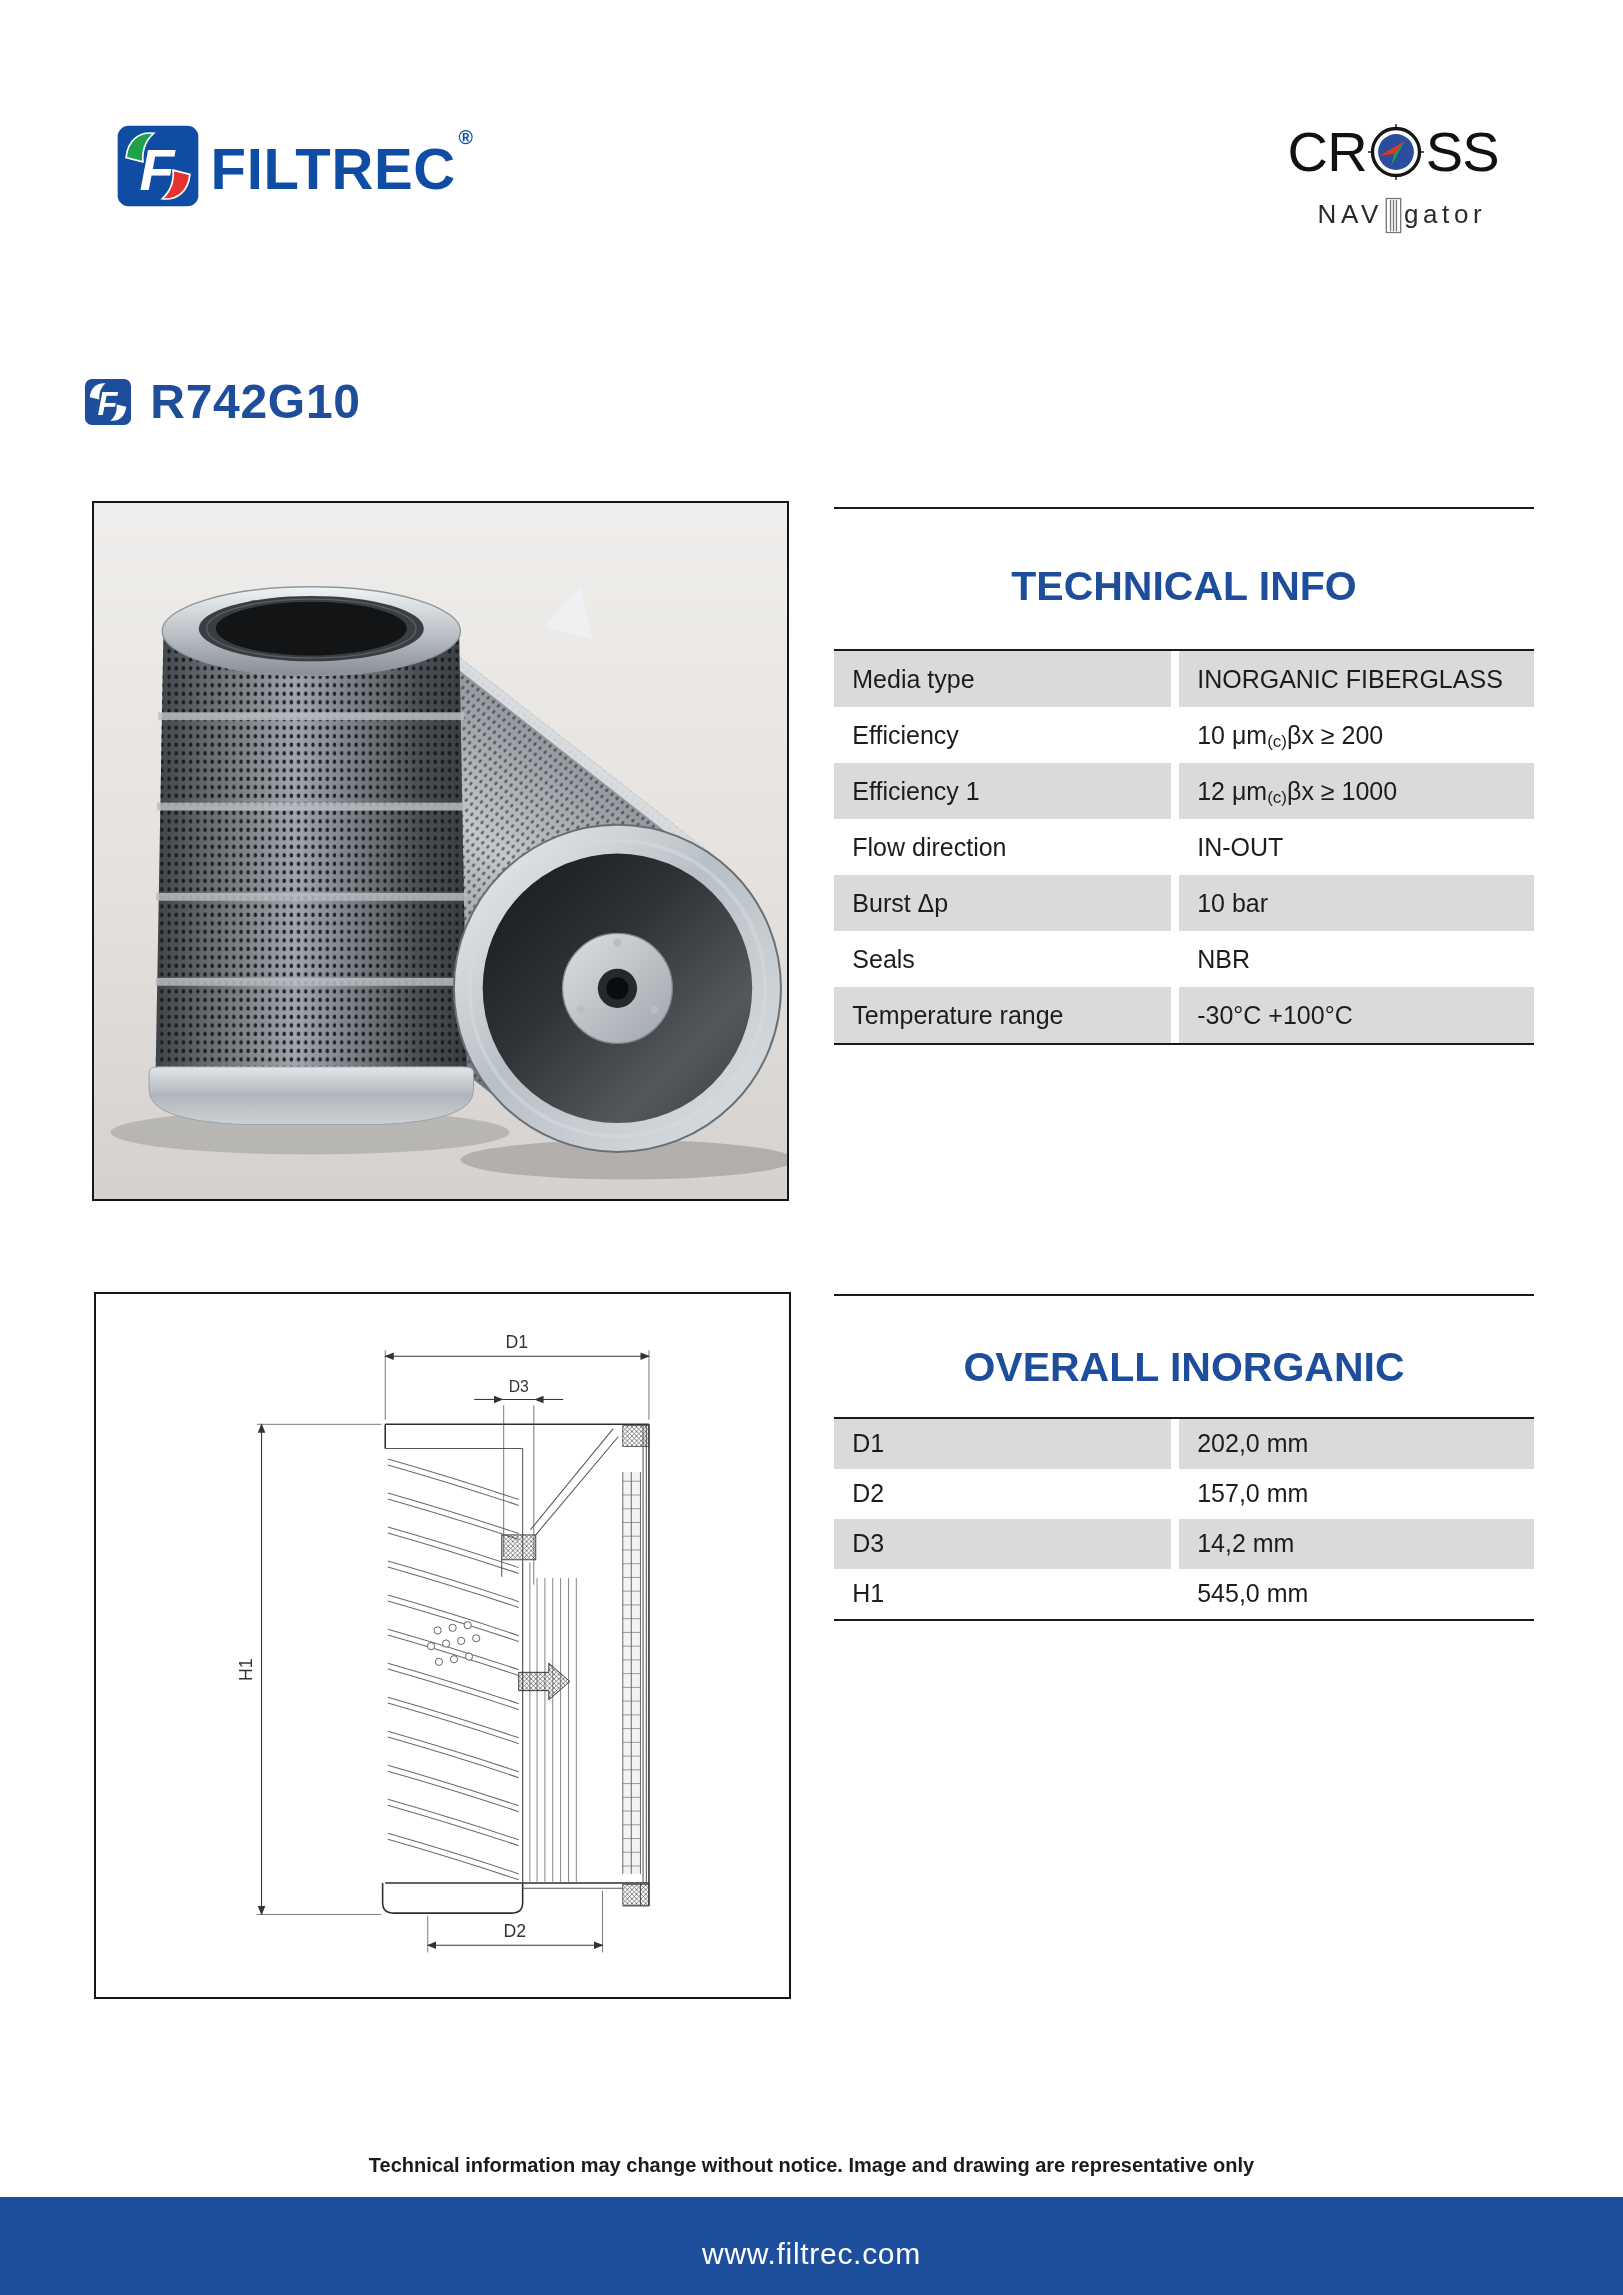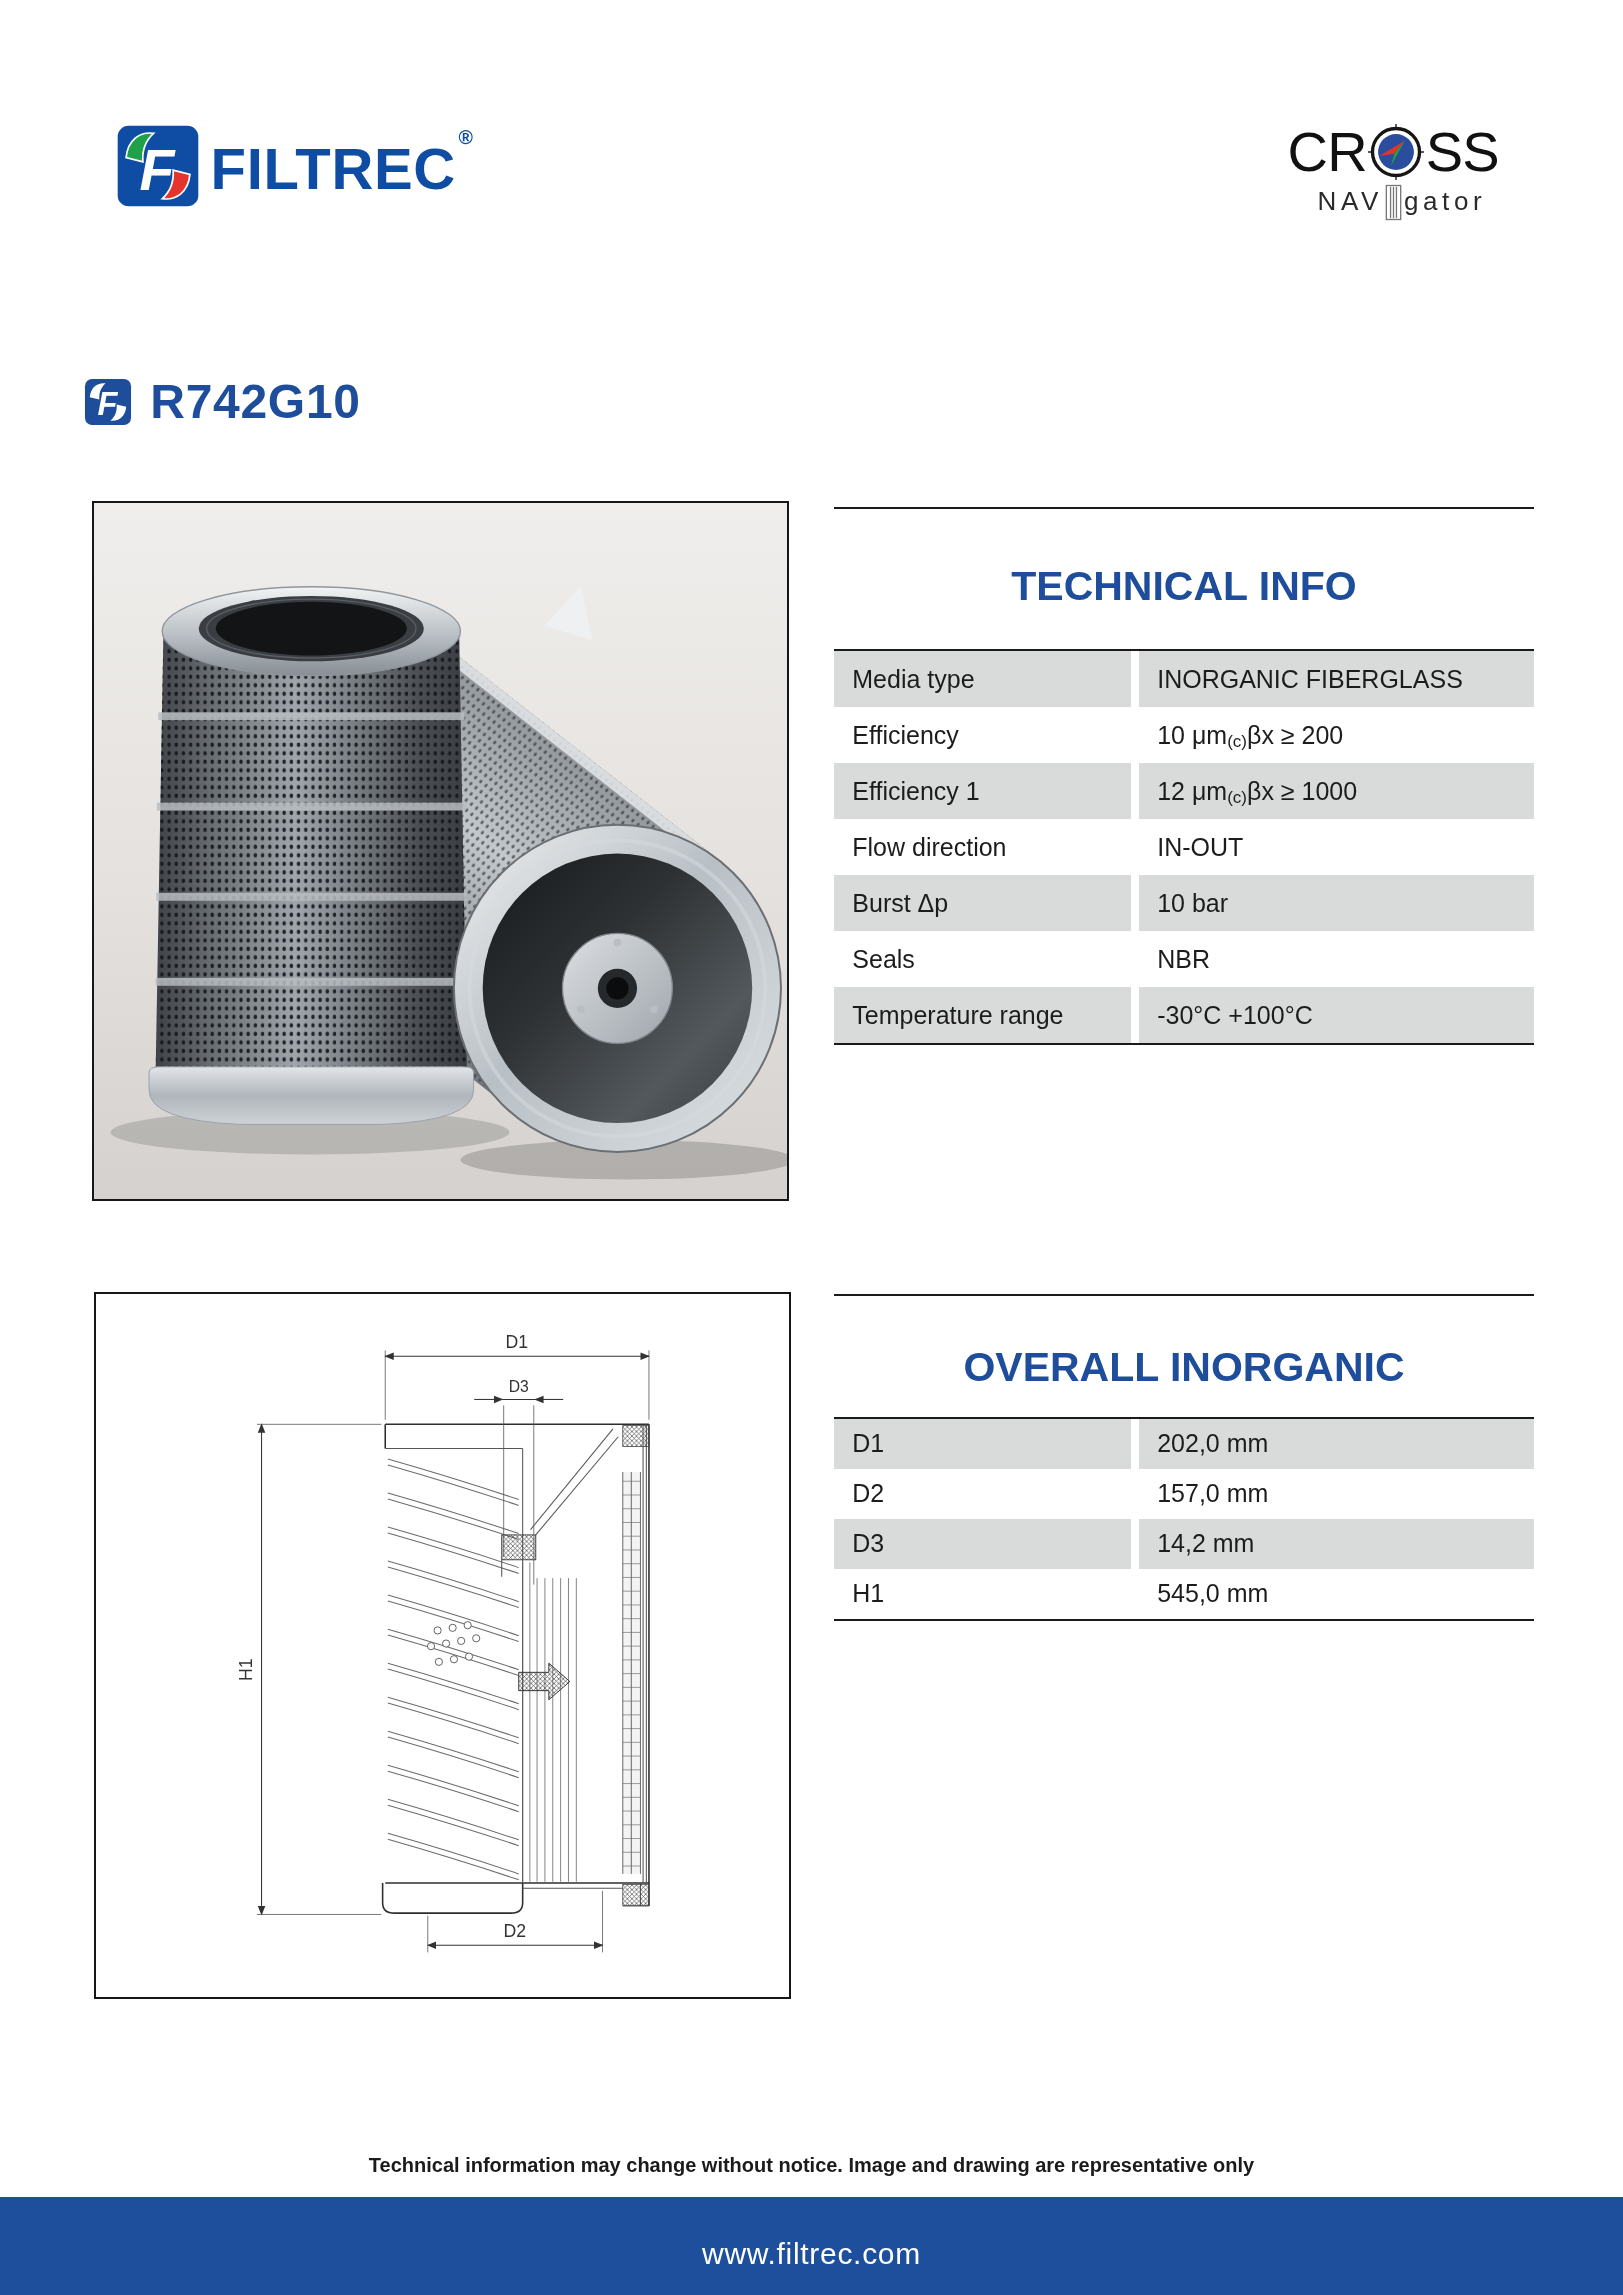--- a/index.html
+++ b/index.html
@@ -15,21 +15,21 @@
   
   .logo-filtrec { position:absolute; left:116px; top:120px; display:flex; align-items:center; }
   .logo-filtrec .wordmark {
     margin-left:10.5px; font-size:58px; font-weight:bold; letter-spacing:0.7px;
     color:#0e4da3; line-height:84px; position:relative;
   }
   .logo-filtrec .reg { font-size:19.6px; font-weight:bold; color:#0e4da3; vertical-align:super; position:relative; top:-25px; left:2.6px; }
   .logo-cross { position:absolute; right:124px; top:122px; display:flex; flex-direction:column; align-items:flex-start; }
   .cross-line { display:flex; align-items:center; font-size:56px; font-weight:normal; color:#111; letter-spacing:-0.7px; line-height:60px; }
   .cross-line svg { margin:0 1.3px; }
-  .nav-line { display:flex; align-items:center; margin-top:1px; padding-left:30px; font-size:26px; letter-spacing:4.6px; color:#2a2a2a; }
+  .nav-line { display:flex; align-items:center; margin-top:14px; padding-left:30px; font-size:26px; letter-spacing:4.6px; color:#2a2a2a; }
   .nav-line svg { margin:0 2px; position:relative; top:1.3px; }
   
   .product-title { position:absolute; left:84px; top:374px; display:flex; align-items:center; gap:18.3px; }
   .product-title .code { font-size:48px; font-weight:bold; color:#1d4d9b; letter-spacing:0.7px; }
   
   .photo-box { position:absolute; left:92px; top:501px; width:697px; height:700px; border:2px solid #161616; background:#e9e7e5; }
   .drawing-box { position:absolute; left:94px; top:1292px; width:697px; height:707px; border:2px solid #161616; background:#ffffff; }
   .photo-box svg, .drawing-box svg { display:block; }
   
   .info-section { position:absolute; left:834px; width:700px; border-top:2.6px solid #1a1a1a; }
@@ -38,21 +38,21 @@
   .section-title { text-align:center; font-size:41px; font-weight:bold; color:#1d4d9b; letter-spacing:0px; line-height:47px; }
   .tech .section-title { margin-top:54px; }
   .dims .section-title { margin-top:48px; }
   .spec-table { border-top:2px solid #1a1a1a; border-bottom:2px solid #1a1a1a; }
   .tech .spec-table { margin-top:39px; }
   .dims .spec-table { margin-top:25.5px; }
   .spec-row { display:flex; }
   .tech .spec-row { height:56px; }
   .dims .spec-row { height:50px; }
   .spec-row .cell { display:flex; align-items:center; font-size:25px; color:#1c1c1c; padding-left:18.3px; }
-  .spec-row .cell.label { width:297px; margin-right:7.9px; }
+  .spec-row .cell.label { width:337px; margin-right:7.9px; }
   .spec-row .cell.value { flex:1; }
   .spec-row.gray .cell { background:#d9dbda; }
   .sub { font-size:17px; position:relative; top:7.2px; }
   
   .disclaimer { position:absolute; left:0; top:2154px; width:100%; text-align:center; font-size:20px; color:#1b1b1b;font-weight:bold; }
   .footer-bar { position:absolute; left:0; top:2197px; width:100%; height:98px; background:#1e4f9c; }
   .footer-bar .site { display:block; width:100%; text-align:center; line-height:98px; font-size:30px; color:#ffffff; letter-spacing:0.7px;margin-top:8px; }
 </style>
 </head>
 <body>

